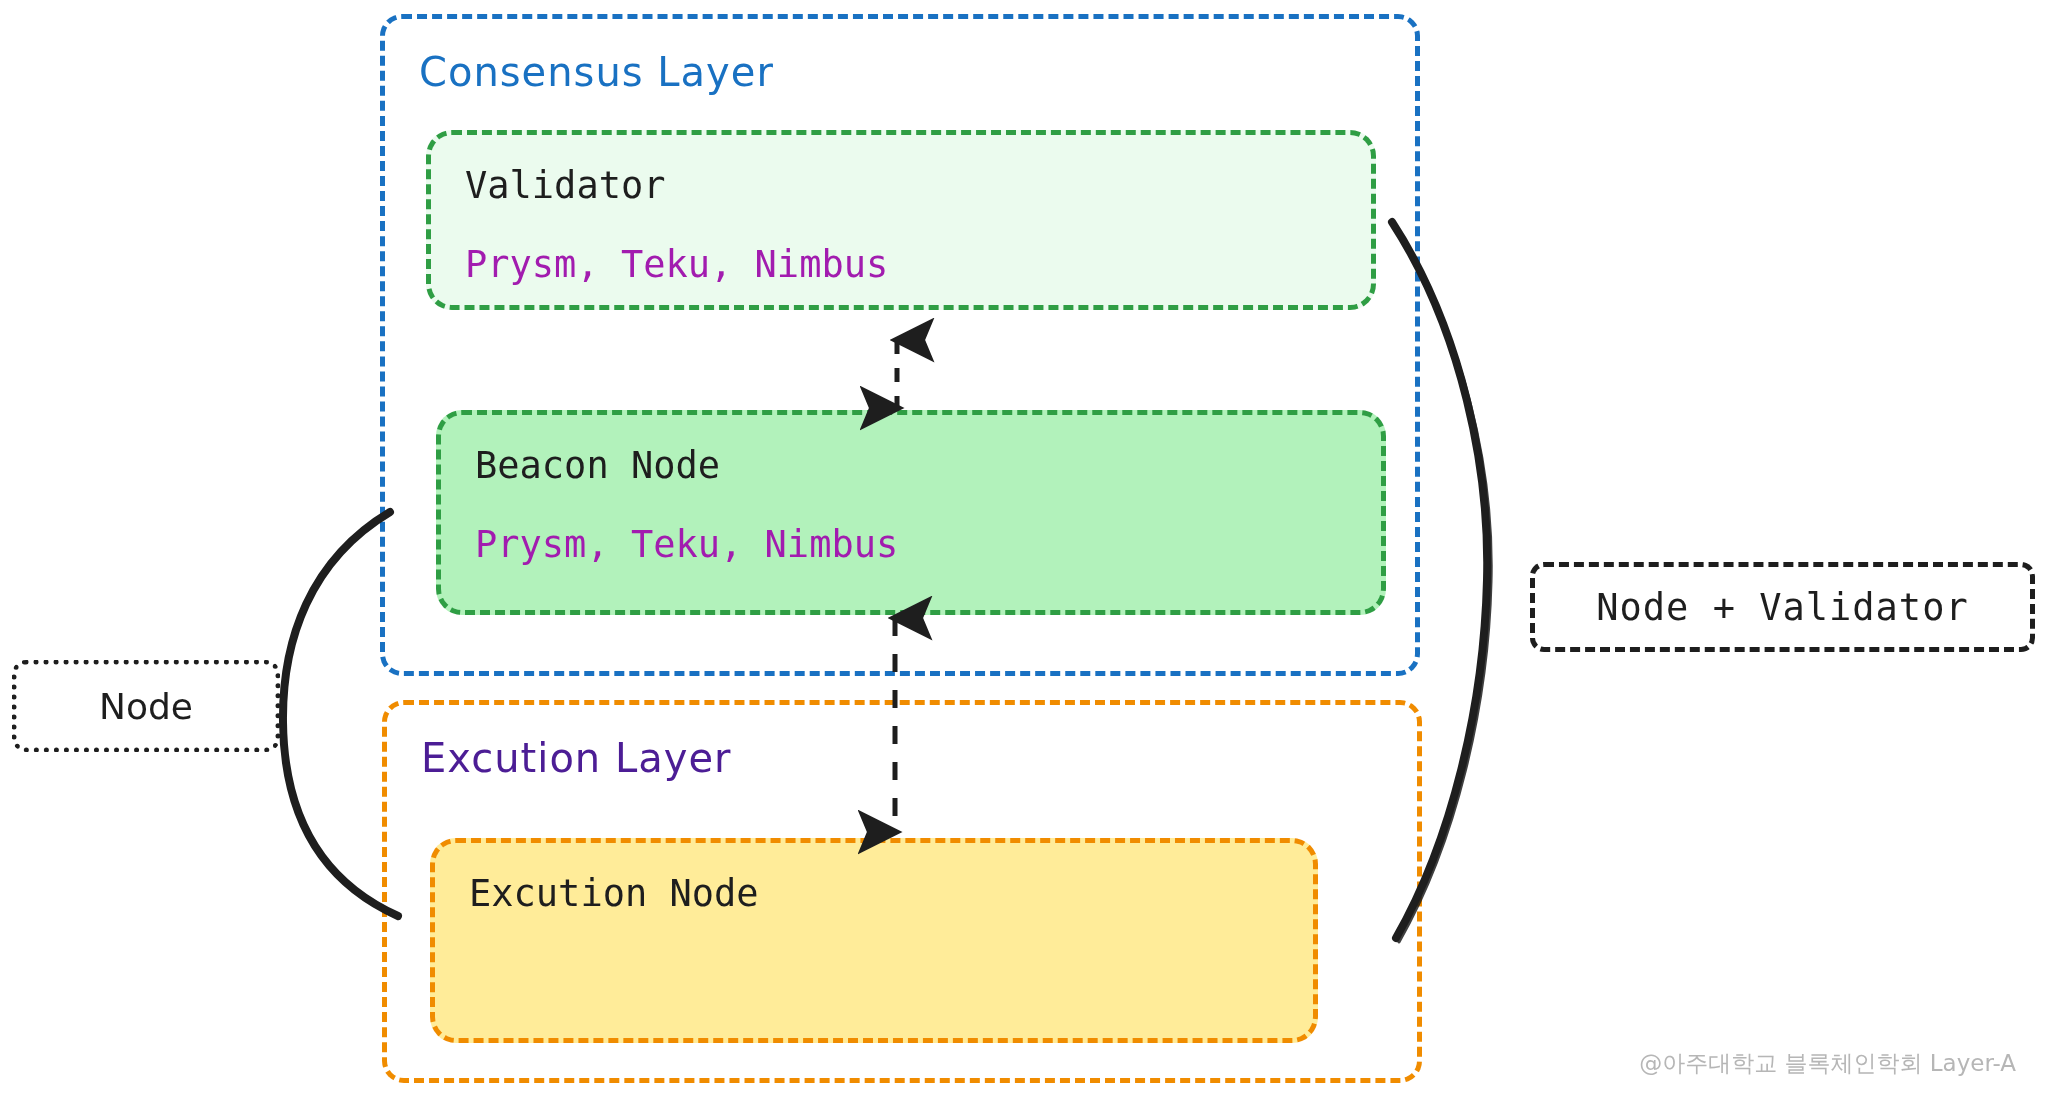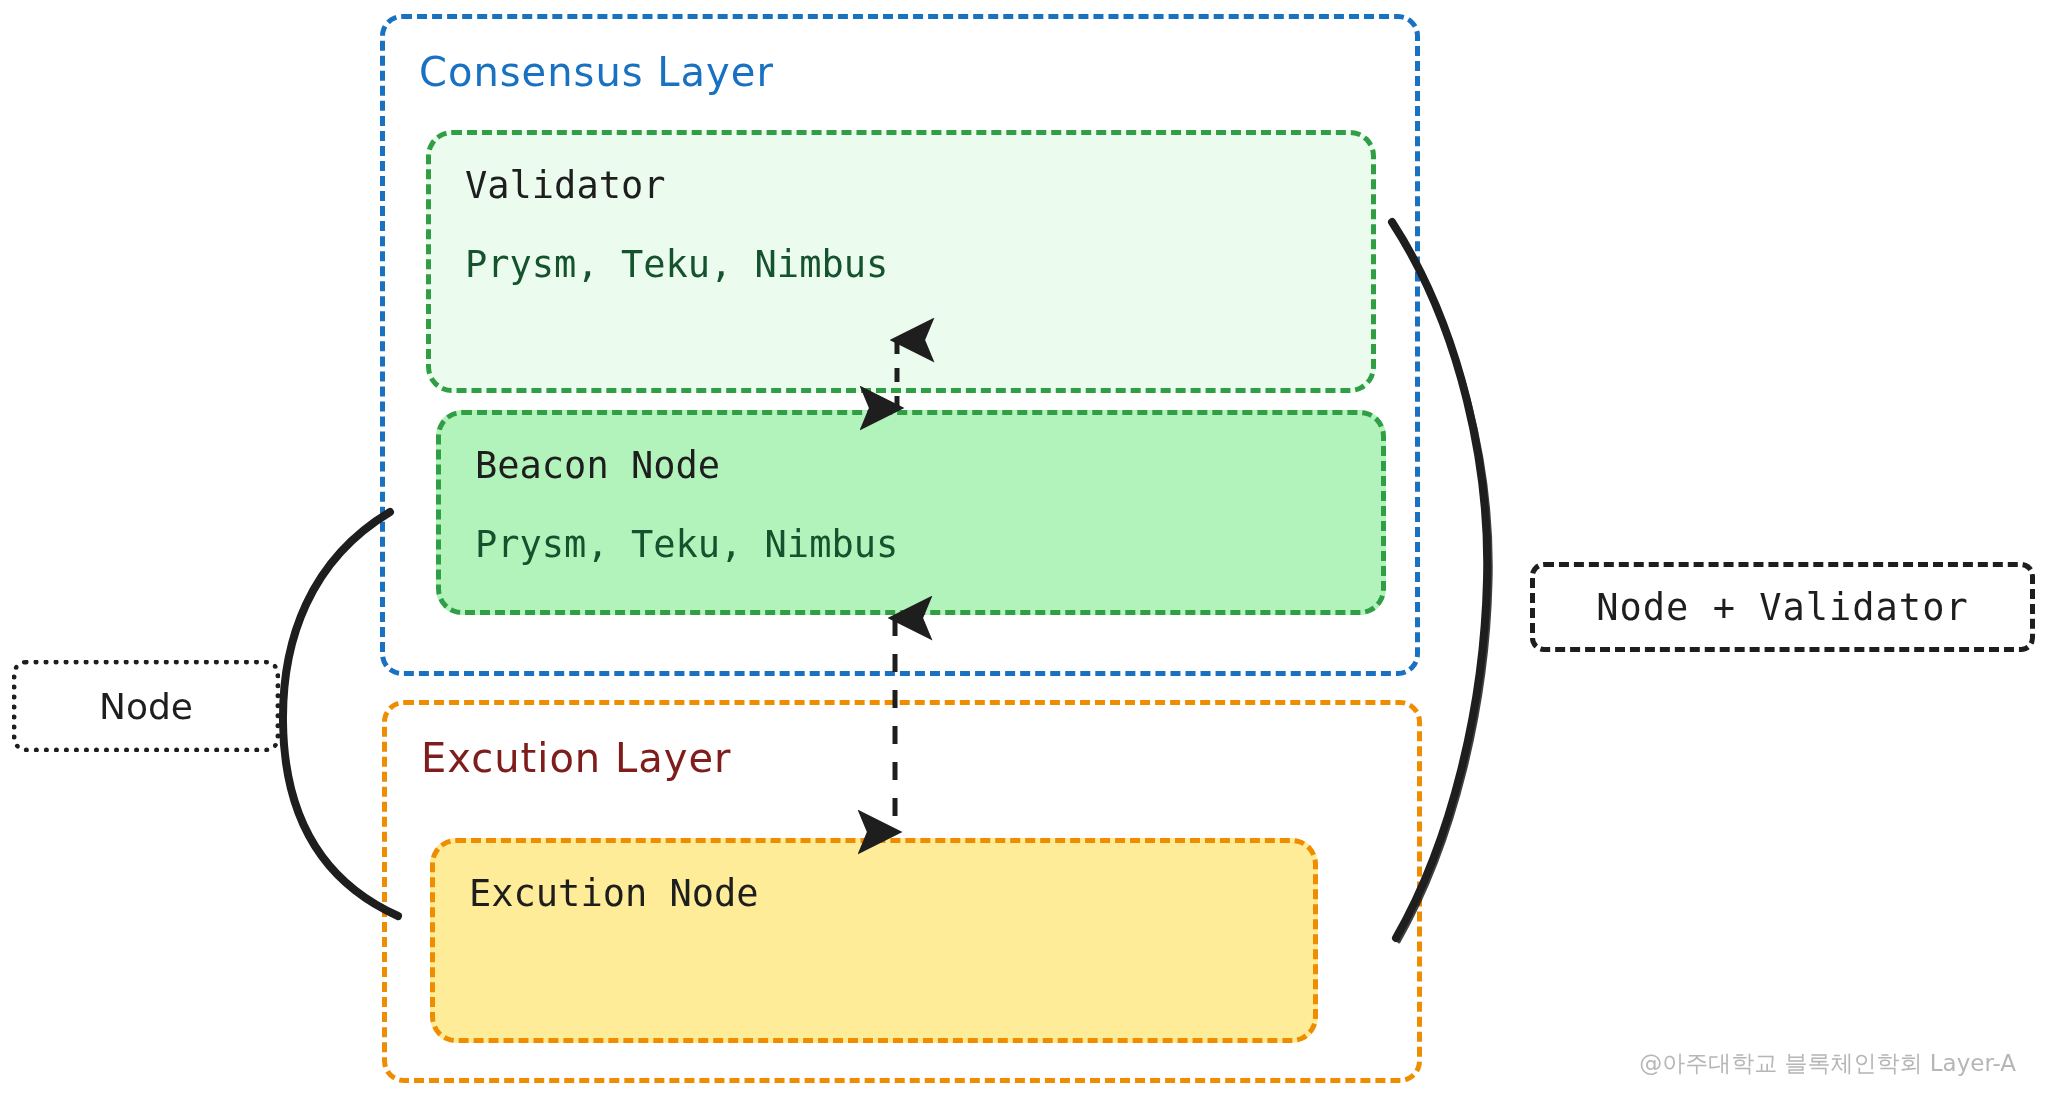--- a/index.html
+++ b/index.html
@@ -45,36 +45,36 @@
   .layer-title {
     position: absolute;
     left: 34px;
     top: 30px;
     font-family: "DejaVu Sans", sans-serif;
     font-size: 40px;
     letter-spacing: 1px;
     white-space: nowrap;
   }
   #consensus-layer .layer-title { color: #1971c2; }
-  #execution-layer .layer-title { color: #7f1d1d; }
+  #execution-layer .layer-title { color: #4c1d95; }
 
   
   .card {
     position: absolute;
     border-style: dashed;
     border-width: 5px;
     border-radius: 26px;
     box-sizing: border-box;
     padding: 32px 34px;
   }
   #validator-card {
     left: 426px;
     top: 130px;
     width: 950px;
-    height: 263px;
+    height: 180px;
     border-color: #2f9e44;
     background: #ebfbee;
   }
   #beacon-card {
     left: 426px;
     top: 410px;
     width: 950px;
     height: 205px;
     border-color: #2f9e44;
     background: #b2f2bb;
@@ -93,21 +93,21 @@
     font-size: 37px;
     color: #1e1e1e;
     letter-spacing: 0px;
     line-height: 1;
     white-space: nowrap;
   }
   .card-sub {
     margin-top: 42px;
     font-family: "DejaVu Sans Mono", monospace;
     font-size: 37px;
-    color: #14532d;
+    color: #a21caf;
     letter-spacing: 0px;
     line-height: 1;
     white-space: nowrap;
   }
 
   
   .chip {
     position: absolute;
     box-sizing: border-box;
     display: flex;

